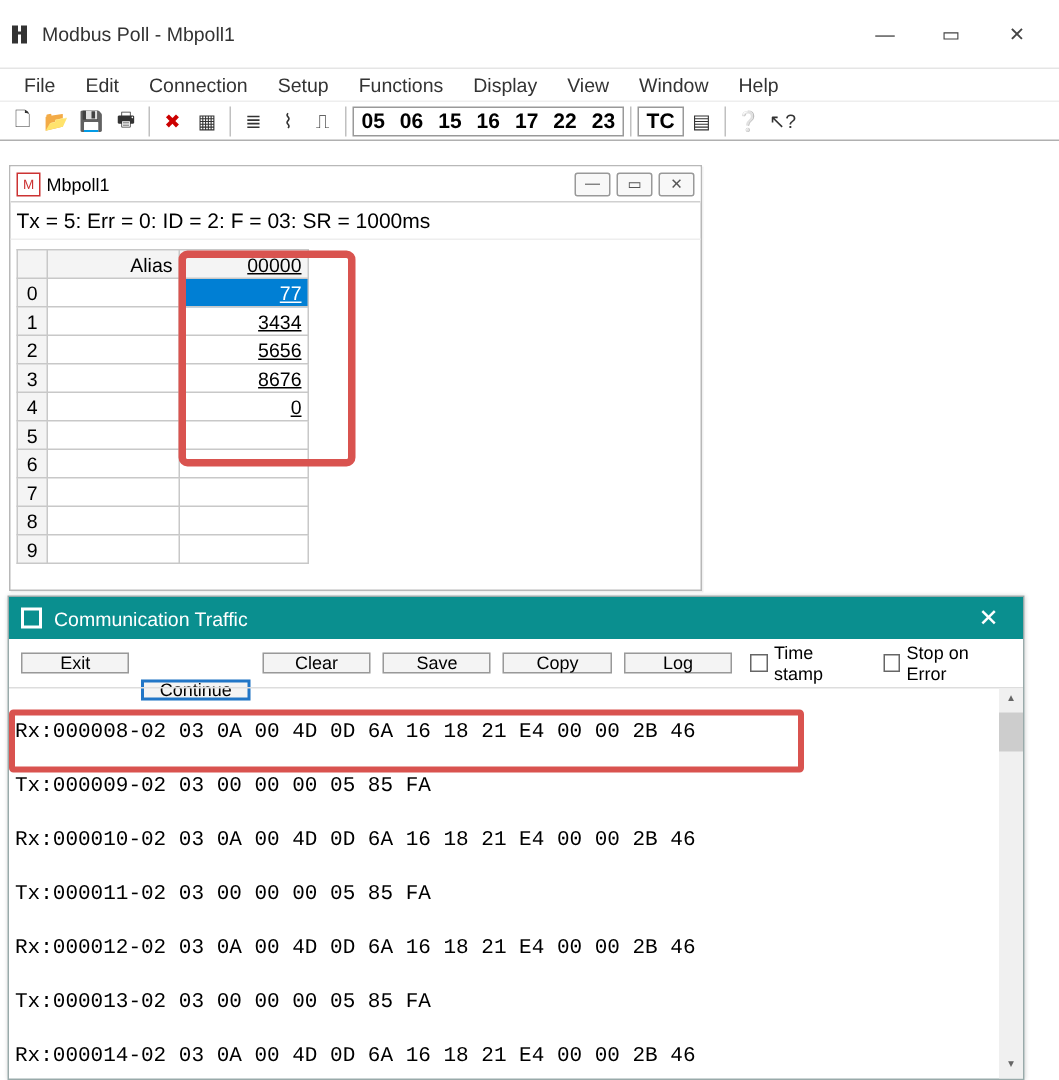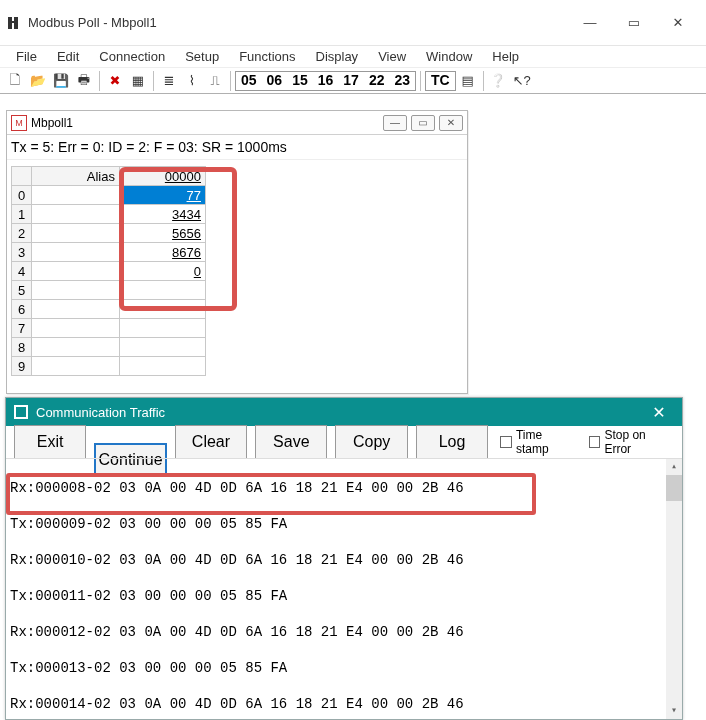--- a/index.html
+++ b/index.html
@@ -175,24 +175,24 @@
   }
   .comm-title .cspacer{flex:1;}
   .comm-close { font-size:16px; width:30px; text-align:center; }
   .comm-toolbar {
     height:32px;
     display:flex; align-items:center;
     padding:4px 8px;
     gap:8px;
   }
   .comm-btn {
-    width:74px; height:34px;
+    width:74px; height:14px;
     border:1px solid #999;
     background:#f4f4f4;
-    font-size:16px;
+    font-size:12px;
     display:flex;align-items:center;justify-content:center;
   }
   .comm-btn.active { border:2px solid #2176c7;margin-top:36px; }
   .chk { display:flex; align-items:center; font-size:12px; margin-left:4px; }
   .chk .box { width:12px;height:12px;border:1px solid #666;margin-right:4px;}
   .traffic {
     font-family: "Courier New", monospace;
     font-size:14px;
     line-height:18px;
     padding:2px 4px;

